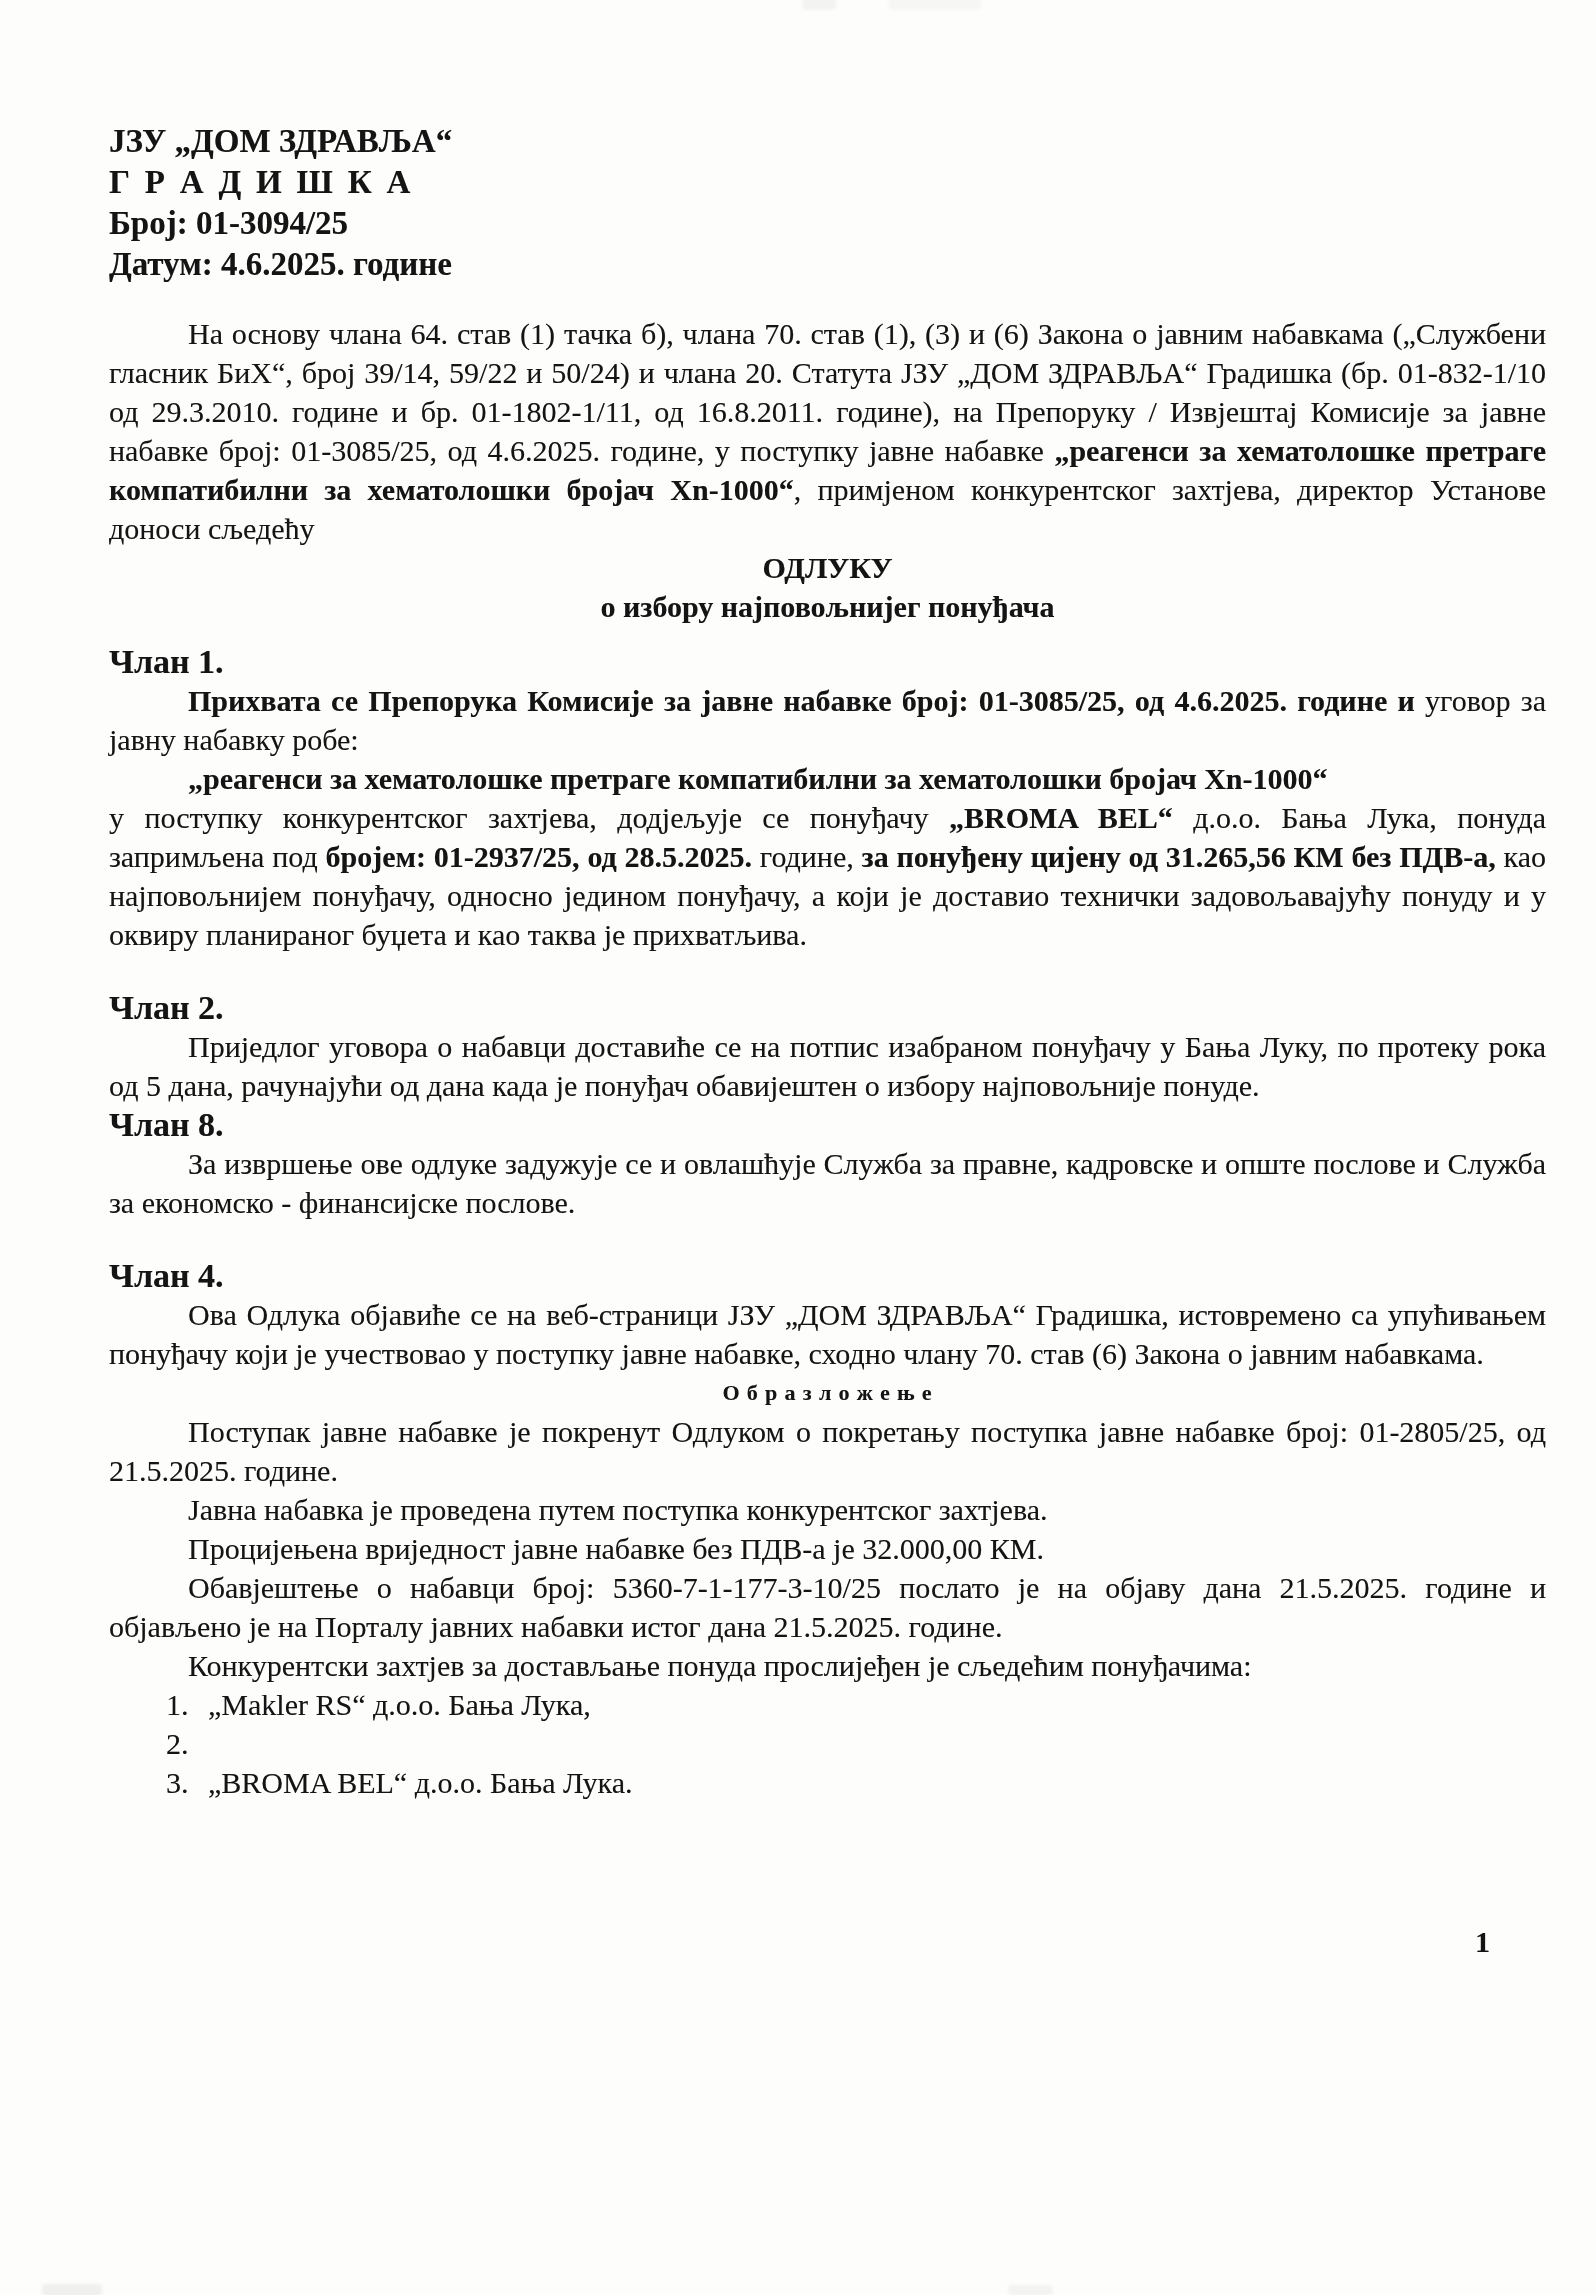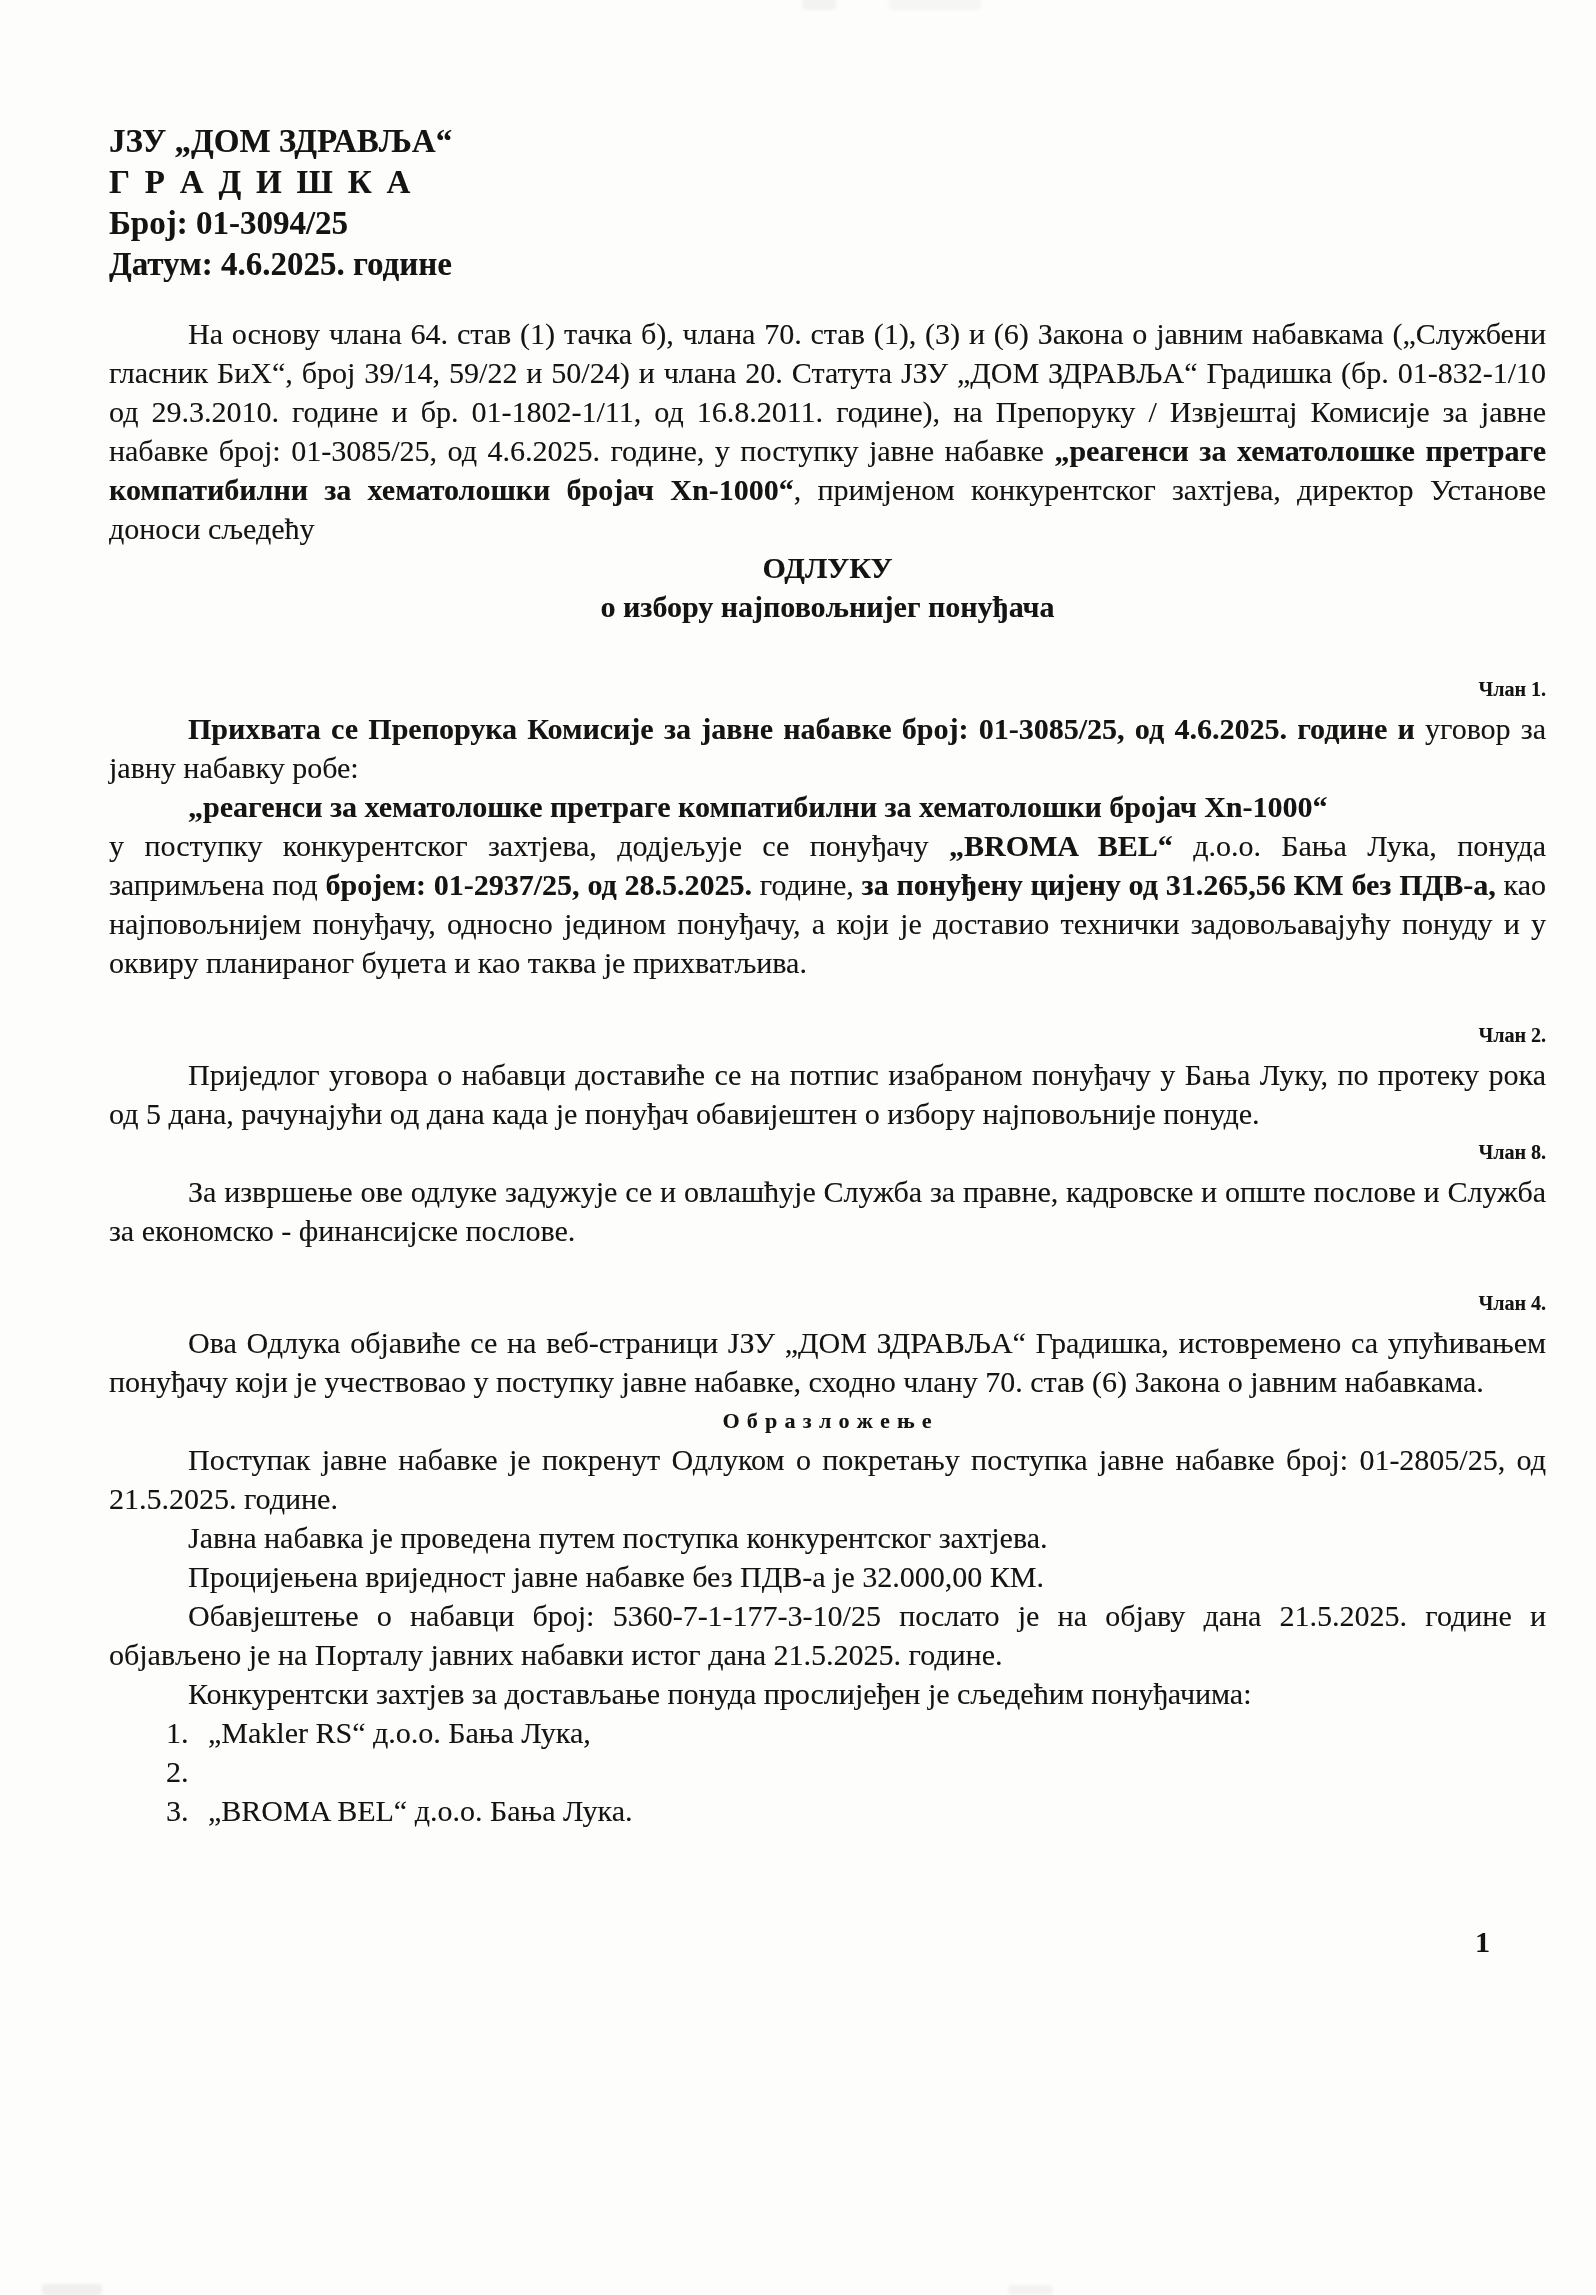--- a/index.html
+++ b/index.html
@@ -50,27 +50,27 @@
     text-align: justify;
   }
   .indent { text-indent: 79px; }
   .b { font-weight: 700; }
 
   .preamble { margin-bottom: 26px; }
 
   .title-block {
     text-align: center;
     font-weight: 700;
-    margin-bottom: 44px;
+    margin-bottom: 16px;
   }
   .clan-heading {
     margin: 0;
-    text-align: right;
+    text-align: left;
     font-weight: 700;
-    font-size: 20px;
+    font-size: 34px;
     line-height: 39px;
   }
   .gap-before { margin-top: 34px; }
 
   .rationale-heading {
     margin: 0;
     text-align: center;
     font-weight: 700;
     font-size: 22px;
     line-height: 39px;

